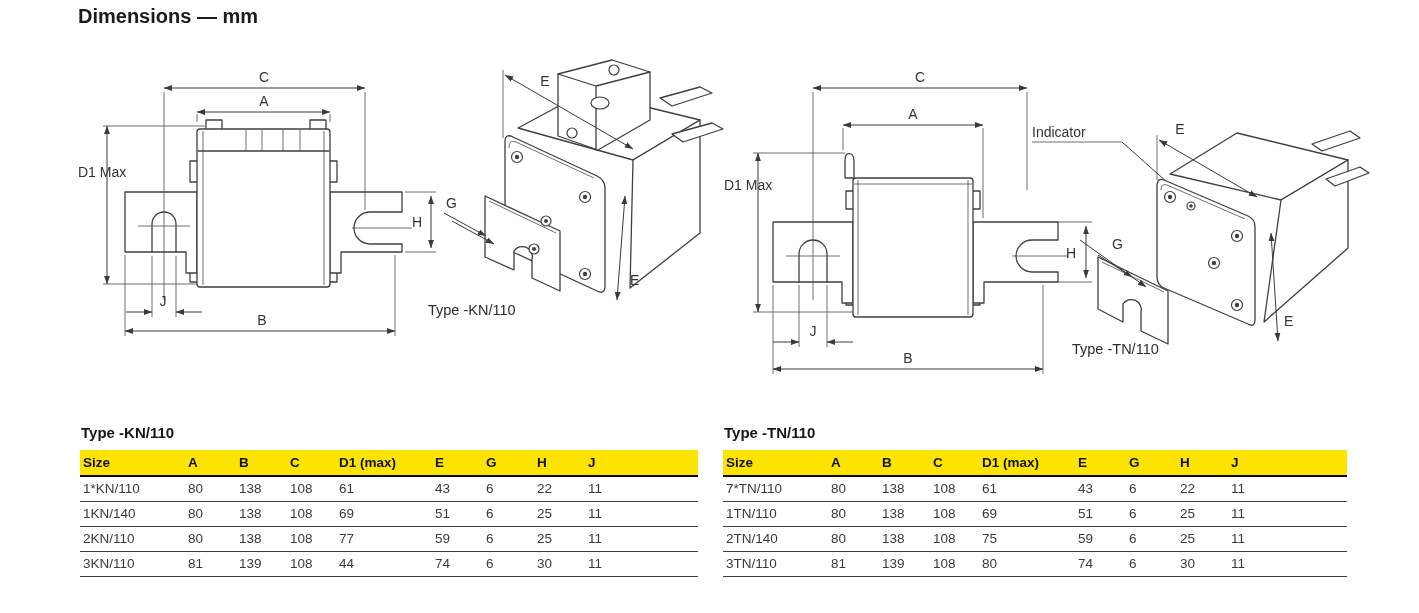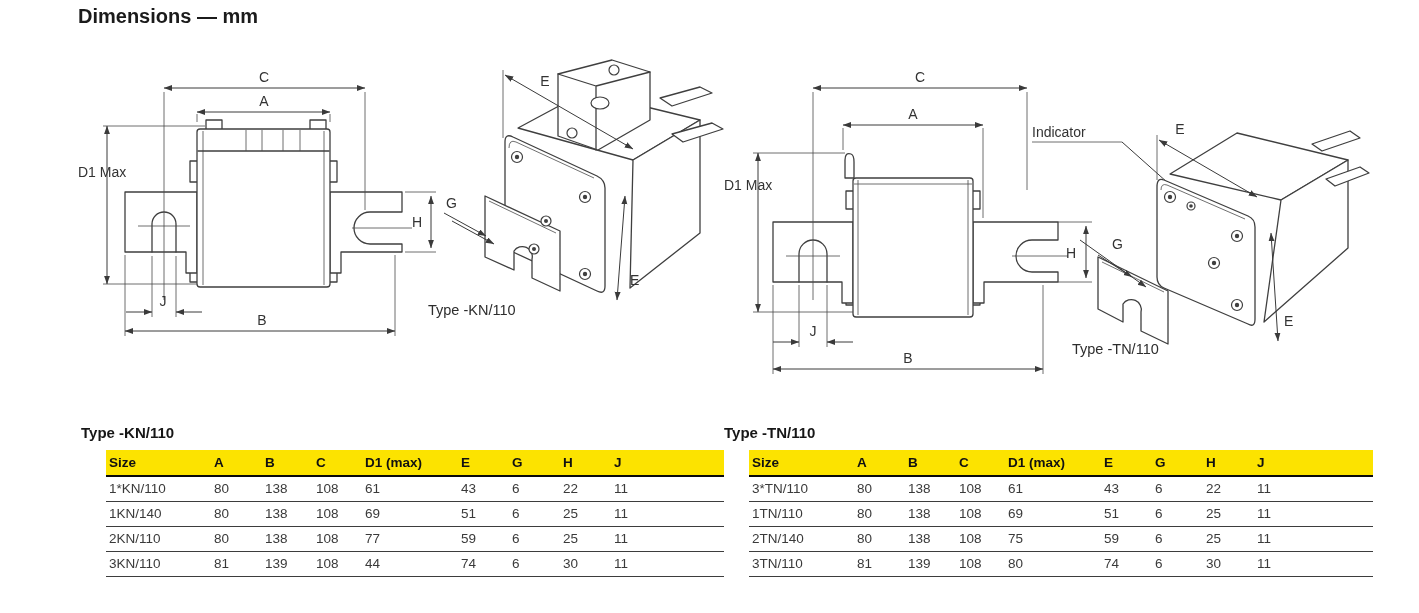--- a/index.html
+++ b/index.html
@@ -10,21 +10,21 @@
   svg text{font-family:"Liberation Sans",sans-serif;font-size:14px;fill:#333333;}
   svg text.cap{font-size:14.5px;fill:#2d2d2d;}
   .ol{fill:none;stroke:#3f3f3f;stroke-width:1.3;stroke-linejoin:round;stroke-linecap:round;}
   .olf{fill:#ffffff;stroke:#3f3f3f;stroke-width:1.3;stroke-linejoin:round;}
   .tn{fill:none;stroke:#4a4a4a;stroke-width:0.8;}
   .dm{fill:none;stroke:#3a3a3a;stroke-width:1;}
   .scr{fill:#ffffff;stroke:#3f3f3f;stroke-width:1.2;}
   .dot{fill:#3f3f3f;stroke:none;}
   .tblock{position:absolute;}
   .tblock h2{font-size:15px;font-weight:bold;color:#161616;margin:0 0 9px 1px;}
-  table{border-collapse:collapse;table-layout:fixed;width:100%;margin-left:26px;}
+  table{border-collapse:collapse;table-layout:fixed;width:100%;}
   thead th{background:#FCE300;text-align:left;font-size:13.5px;font-weight:bold;color:#111111;
            padding:5px 0 5px 3px;border-bottom:2.5px solid #0a0a0a;}
   tbody td{font-size:13.5px;color:#3a3a3a;padding:4px 0 5px 3px;border-bottom:1.3px solid #3d3d3d;background:#ffffff;}
   th:nth-child(1),td:nth-child(1){width:102px;}
   th:nth-child(2),td:nth-child(2){width:48px;}
   th:nth-child(3),td:nth-child(3){width:48px;}
   th:nth-child(4),td:nth-child(4){width:46px;}
   th:nth-child(5),td:nth-child(5){width:93px;}
   th:nth-child(6),td:nth-child(6){width:48px;}
   th:nth-child(7),td:nth-child(7){width:48px;}
@@ -255,21 +255,21 @@
             <th>C</th>
             <th>D1 (max)</th>
             <th>E</th>
             <th>G</th>
             <th>H</th>
             <th>J</th>
           </tr>
         </thead>
         <tbody>
           <tr>
-            <td>3*TN/110</td>
+            <td>7*TN/110</td>
             <td>80</td>
             <td>138</td>
             <td>108</td>
             <td>61</td>
             <td>43</td>
             <td>6</td>
             <td>22</td>
             <td>11</td>
           </tr>
           <tr>

